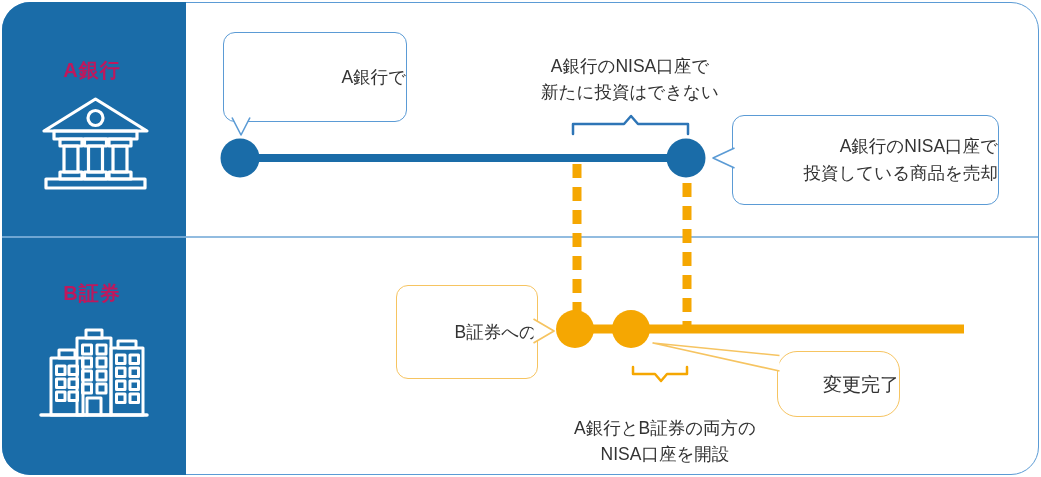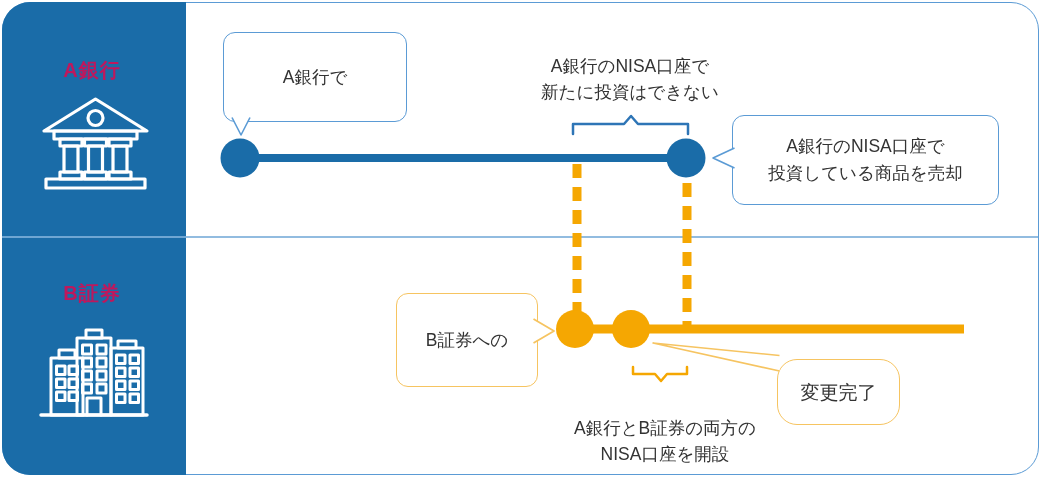--- a/index.html
+++ b/index.html
@@ -22,25 +22,25 @@
   }
   .side-label{
     position:absolute;left:0;width:184px;text-align:center;
     color:#be185d;font-weight:bold;font-size:20px;letter-spacing:1px;z-index:3;
   }
   .side-icon{position:absolute;z-index:3;}
   .lines-layer{position:absolute;left:0;top:0;width:1041px;height:477px;z-index:4;}
   .tails-layer{position:absolute;left:0;top:0;width:1041px;height:477px;z-index:8;pointer-events:none;}
   .bubble{
     position:absolute;background:#fff;border-radius:12px;z-index:6;
-    display:flex;flex-direction:column;justify-content:center;align-items:center;
+    display:flex;flex-direction:column;justify-content:center;align-items:flex-end;
     font-size:17.5px;line-height:27px;text-align:center;
   }
   .bubble.blue{border:1.6px solid #5b9bd5;}
-  .bubble.yellow{border:1.8px solid #f6c461;margin-top:8px;}
+  .bubble.yellow{border:1.8px solid #f6c461;}
   .free-label{
     position:absolute;text-align:center;font-size:17.5px;line-height:26px;z-index:6;
   }
   .big{font-size:19px;}
 </style>
 </head>
 <body>
 
 <div class="stage">
 

